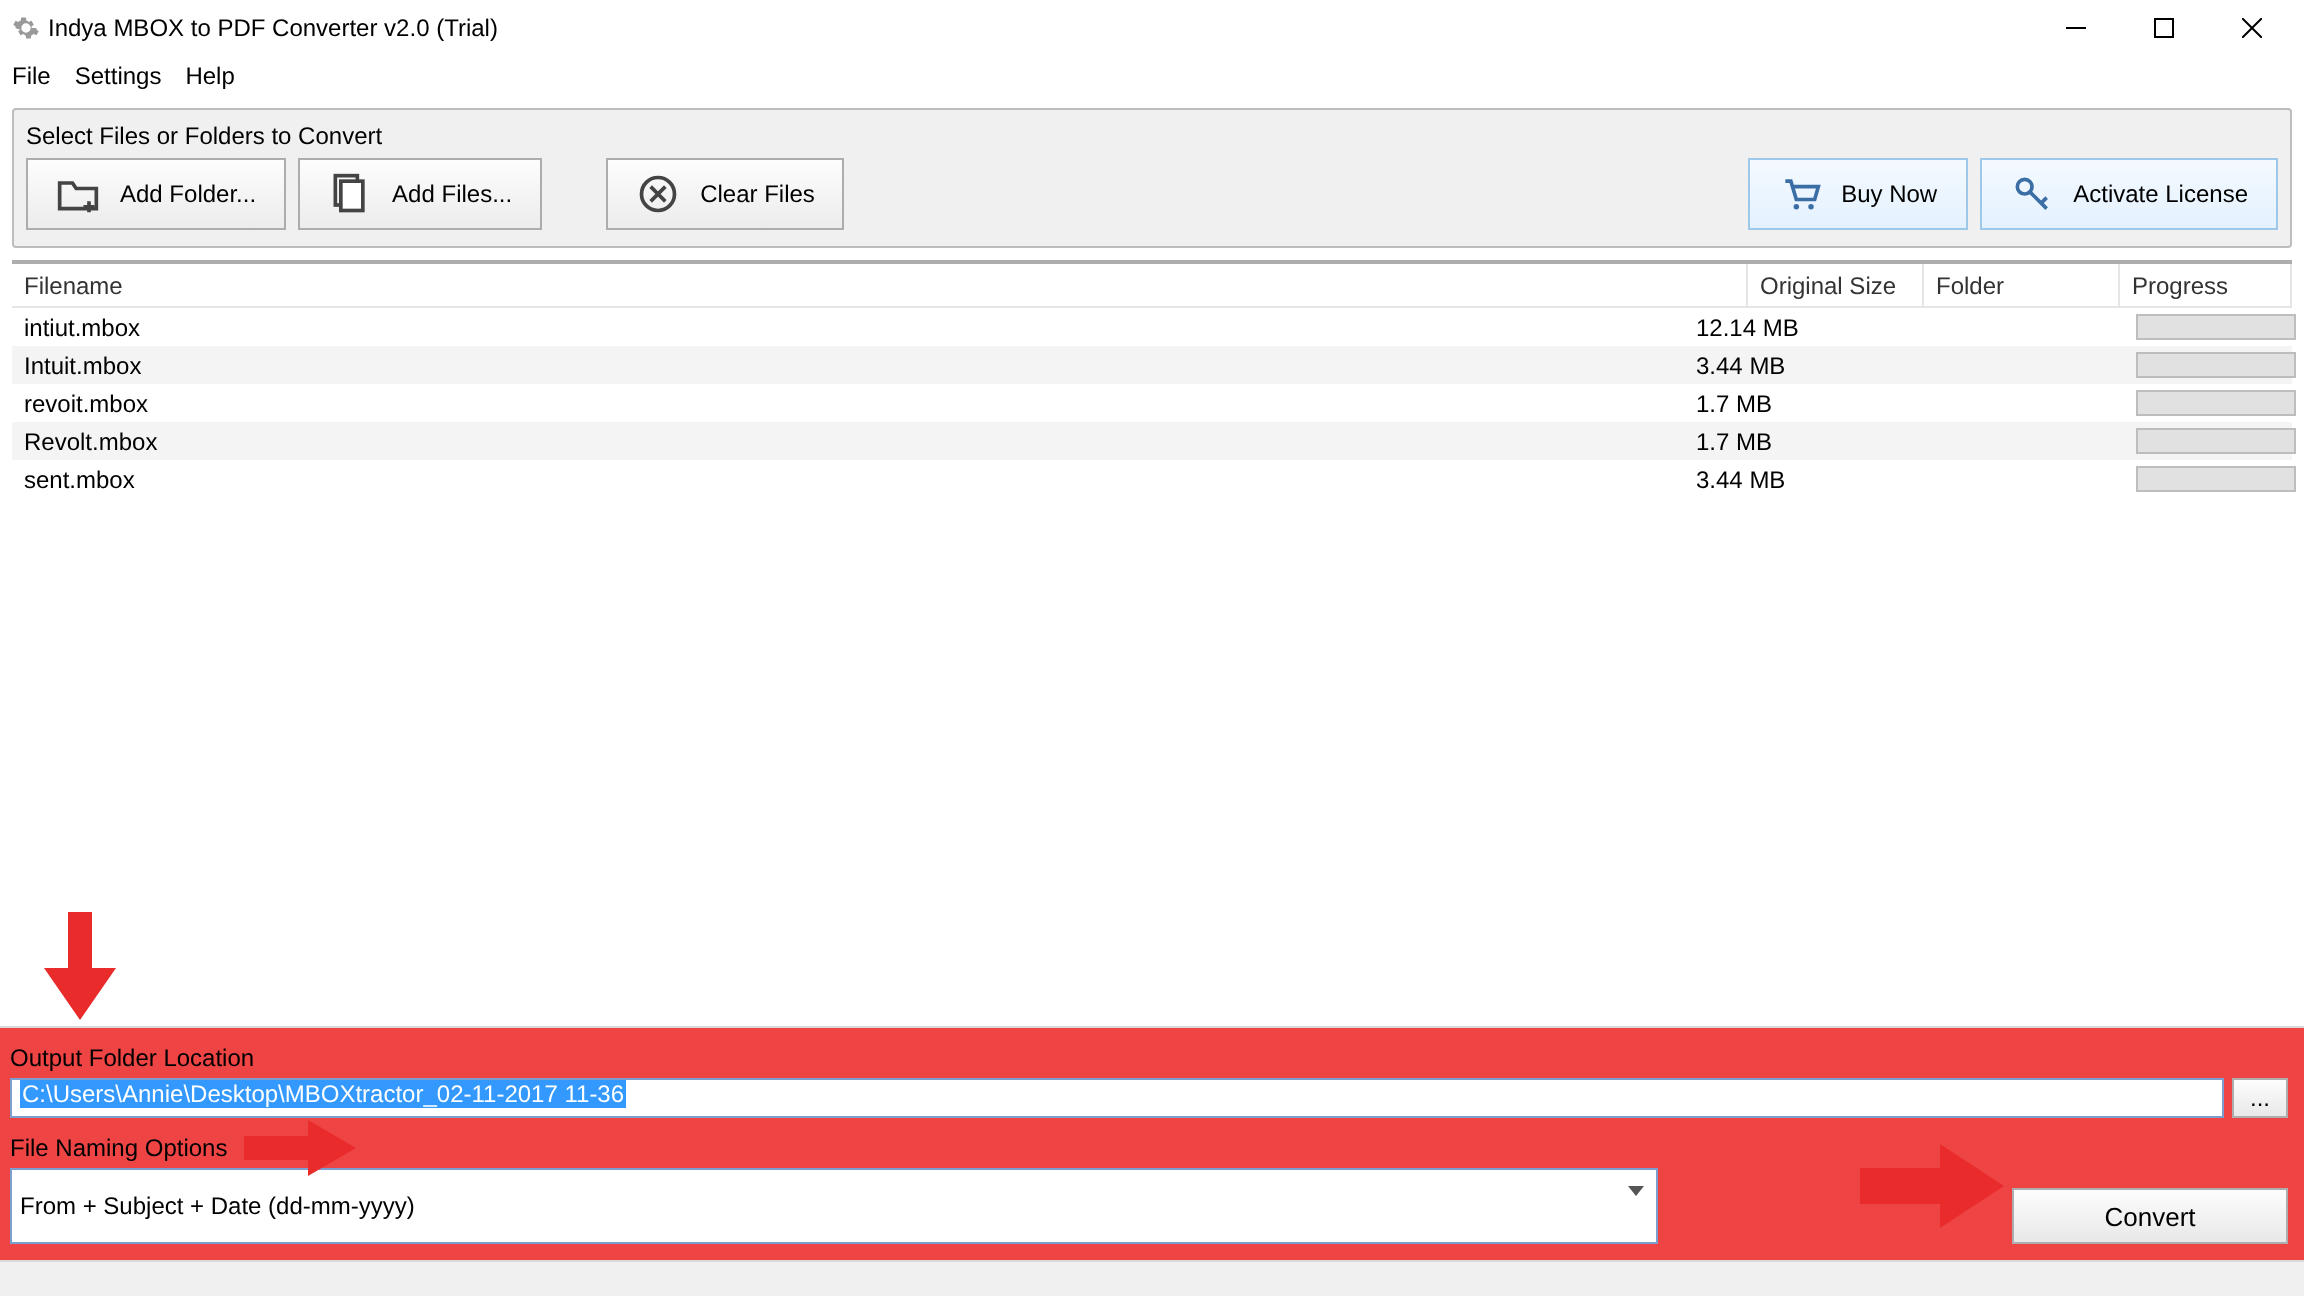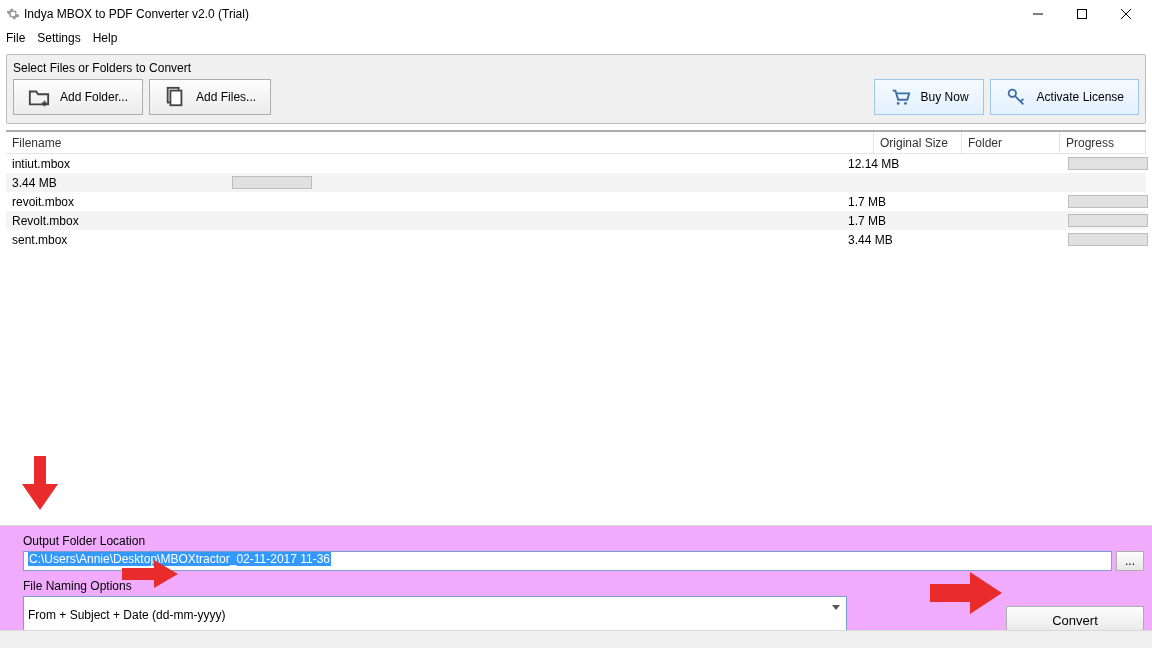--- a/index.html
+++ b/index.html
@@ -35,21 +35,21 @@
 .col-size { width: 88px; }
 .col-status { width: 98px; }
 .col-progress { width: 86px; }
 .th { border-right: 1px solid #e5e5e5; height:100%; display:flex; align-items:center; color:#333; }
 .trow { display: flex; height: 19px; align-items: center; gap: 16px; }
 .trow:nth-child(odd) { background: #fff; }
 .trow:nth-child(even) { background: #f4f4f4; }
 .progress-cell { width: 80px; height: 13px; background:#e1e1e1; border:1px solid #bdbdbd; margin-left:2px; }
 
 
-.bottom { position: absolute; left:0; right:0; bottom:6px; background:#f0abfc; border-top:1px solid #d9d9d9; padding: 6px 8px 8px 23px; }
+.bottom { position: absolute; left:0; right:0; bottom:18px; background:#ef4444; border-top:1px solid #d9d9d9; padding: 6px 8px 8px 5px; }
 .field-label { font-size: 12px; margin: 2px 0 3px 0; }
 .row-flex { display:flex; align-items:center; gap:4px; }
 .path-input { flex:1; height:20px; border:1px solid #7a9fcf; background:#fff; font-size:12px; padding: 0 4px; }
 .path-input .sel { background:#3399ff; color:#fff; padding:0 1px; }
 .browse-btn { width:28px; height:20px; border:1px solid #adadad; background:linear-gradient(#fdfdfd,#e8e8e8); display:flex; align-items:center; justify-content:center; font-size:12px; }
 .naming-select { width: 824px; height:38px; border:1px solid #7a9fcf; background:#fff; font-size:12px; padding:0 20px 0 4px; display:flex; align-items:center; position:relative; margin-top:2px;}
 .naming-select::after { content:""; position:absolute; right:6px; top:8px; border-left:4px solid transparent; border-right:4px solid transparent; border-top:5px solid #555; }
 .convert-btn { position:absolute; right:8px; bottom:8px; width:138px; height:28px; border:1px solid #adadad; background:linear-gradient(#fdfdfd,#e8e8e8); display:flex; align-items:center; justify-content:center; font-size:13px; }
 
 
@@ -110,20 +110,29 @@
     <div class="tbtn">
       <span class="ticon">
           <svg viewBox="0 0 24 24">
             <rect x="4" y="2" width="12" height="16" fill="none" stroke="#444" stroke-width="2"></rect>
             <rect x="7" y="5" width="12" height="16" fill="#fff" stroke="#444" stroke-width="2"></rect>
           </svg>
         </span>
       <span>Add Files...</span>
     </div>
     <div style="width:20px"></div>
+    <div class="tbtn">
+      <span class="ticon">
+          <svg viewBox="0 0 24 24">
+            <circle cx="12" cy="12" r="9" fill="none" stroke="#444" stroke-width="2"></circle>
+            <path stroke="#444" stroke-width="2" d="M8 8l8 8M16 8l-8 8"></path>
+          </svg>
+        </span>
+      <span>Clear Files</span>
+    </div>
     <div class="toolbar-spacer"></div>
     <div class="tbtn tbtn-blue" style="min-width:96px">
       <span class="ticon">
           <svg viewBox="0 0 24 24">
             <path fill="none" stroke="#3a6ea5" stroke-width="2" d="M4 5h3l3 10h10l2-7H8"></path>
             <circle cx="10" cy="19" r="1.5" fill="#3a6ea5"></circle>
             <circle cx="18" cy="19" r="1.5" fill="#3a6ea5"></circle>
           </svg>
         </span>
       <span>Buy Now</span>
@@ -150,20 +159,21 @@
   <div id="tbody">
       <div class="trow">
         <div class="td col-filename">intiut.mbox</div>
         <div class="td col-size">12.14 MB</div>
         <div class="td col-status"></div>
         <div class="td col-progress">
           <div class="progress-cell"></div>
         </div>
       </div>
       <div class="trow">
+        <div class="td col-filename">Intuit.mbox</div>
         <div class="td col-size">3.44 MB</div>
         <div class="td col-status"></div>
         <div class="td col-progress">
           <div class="progress-cell"></div>
         </div>
       </div>
       <div class="trow">
         <div class="td col-filename">revoit.mbox</div>
         <div class="td col-size">1.7 MB</div>
         <div class="td col-status"></div>

